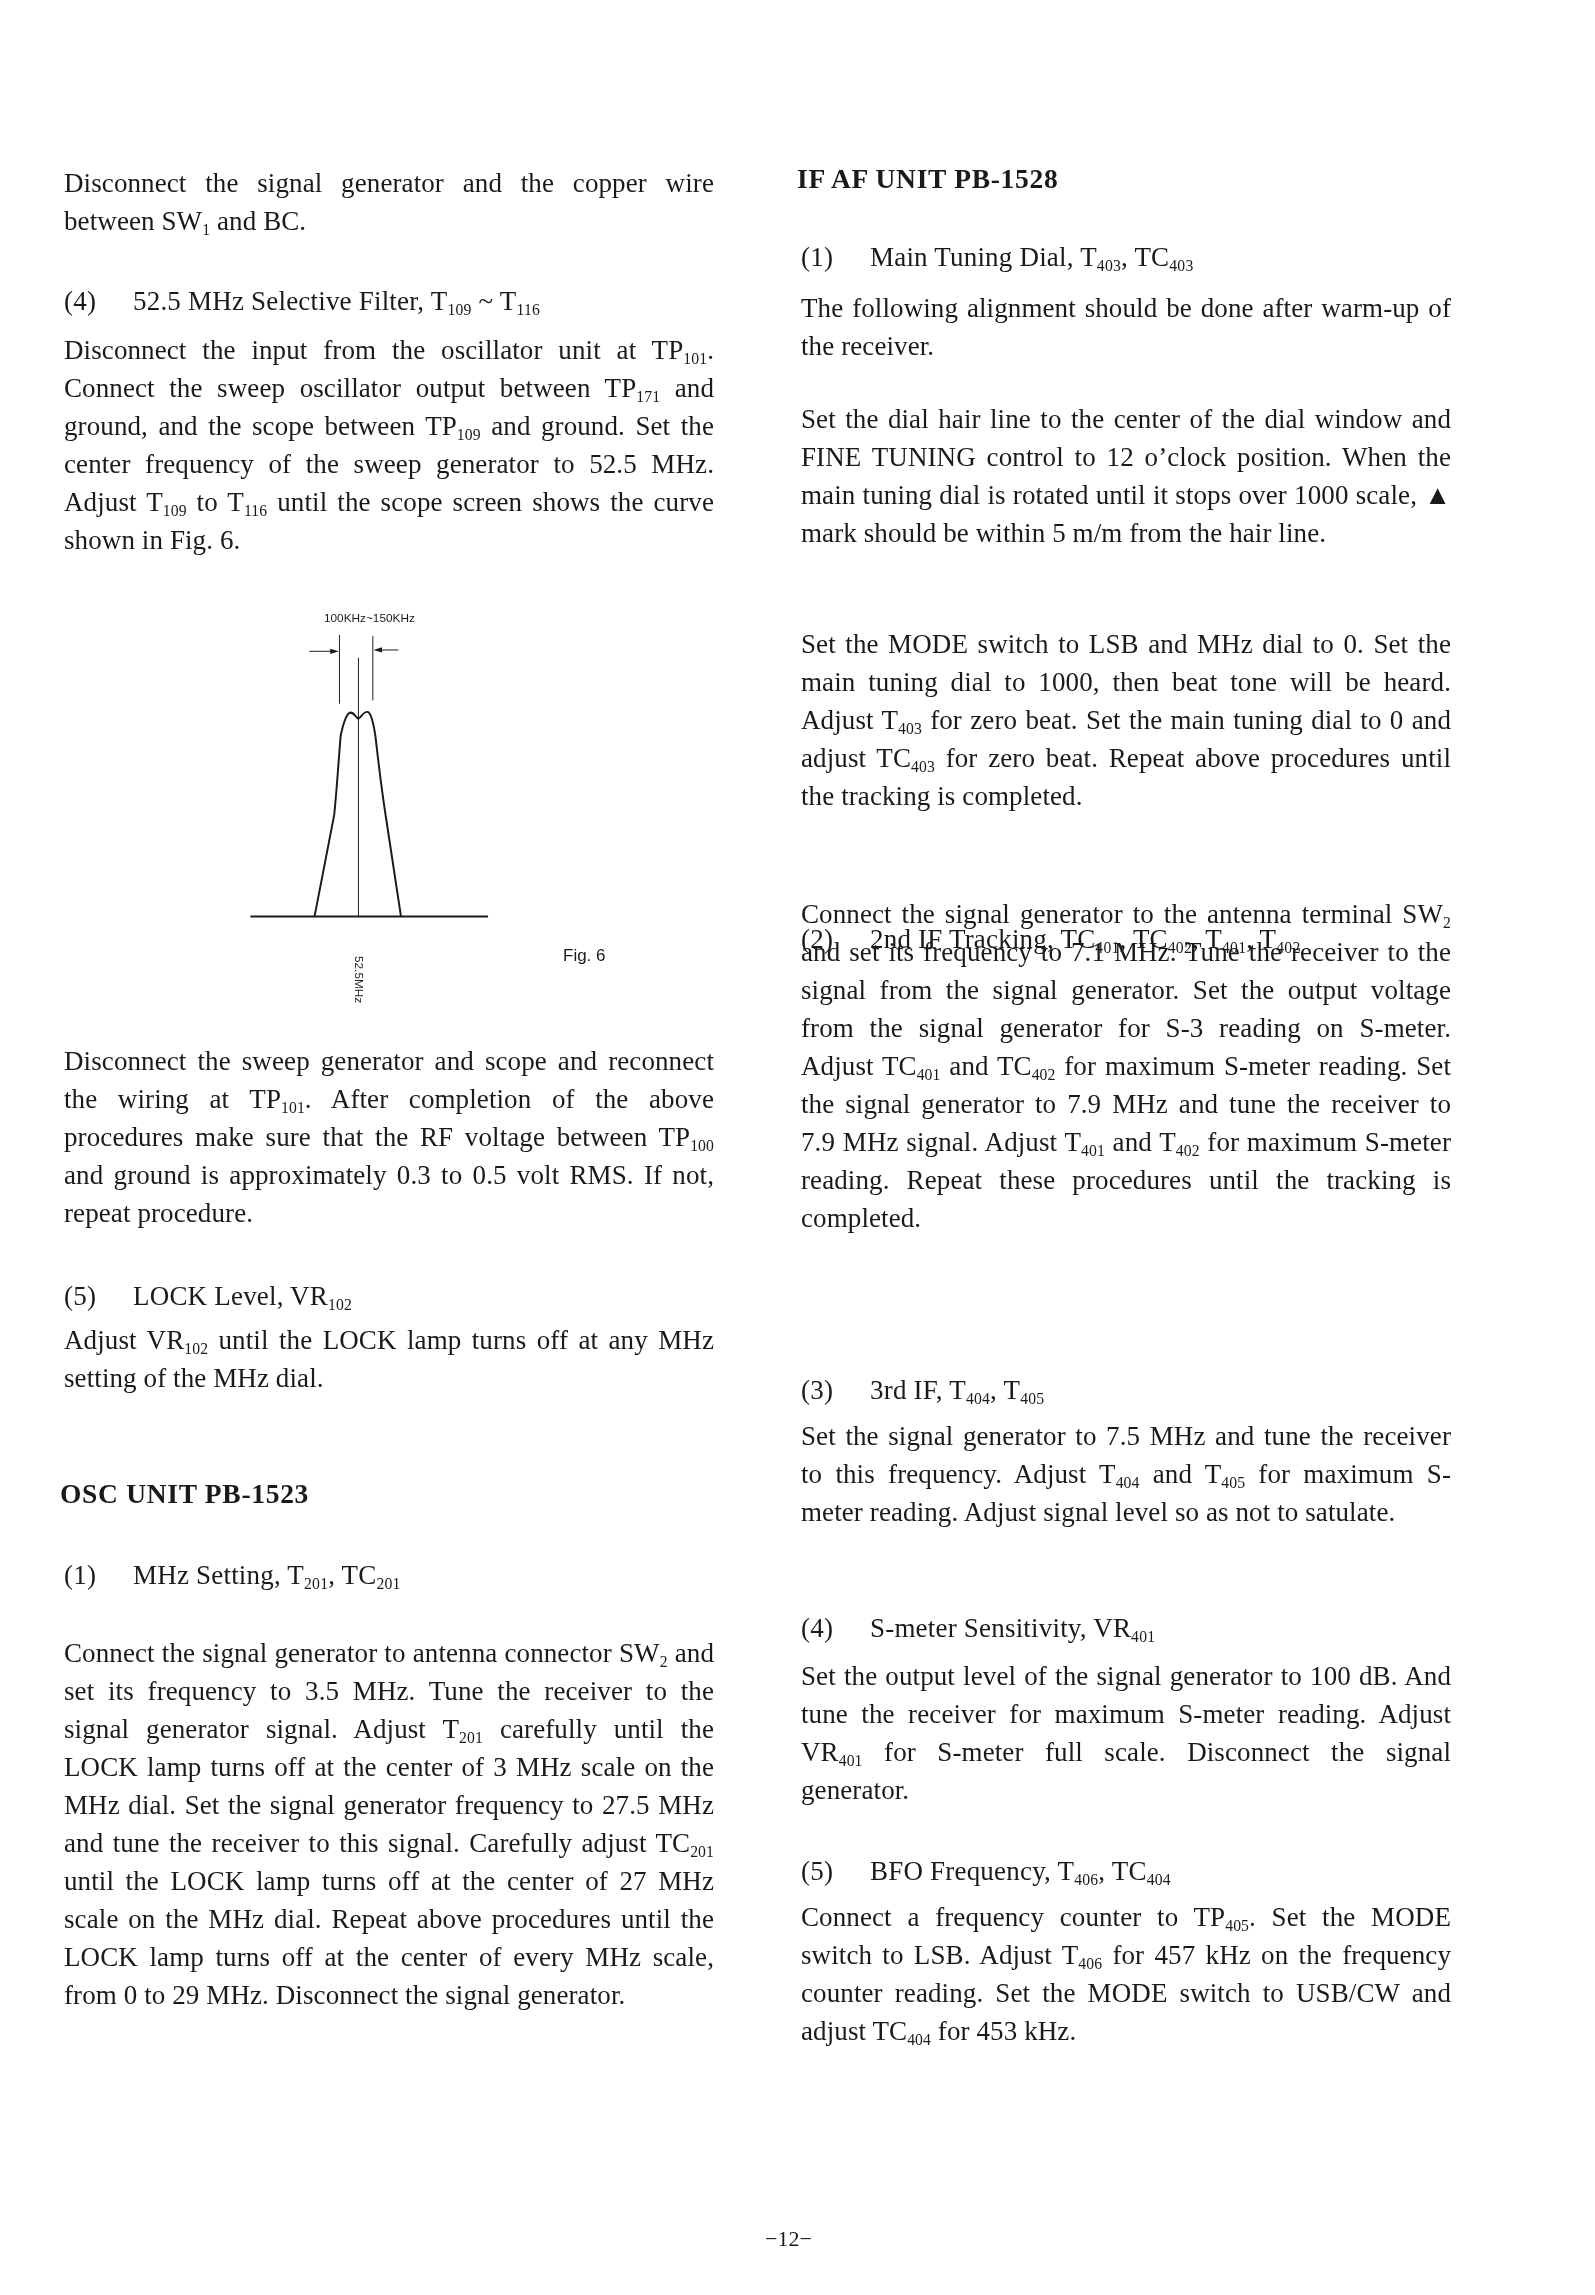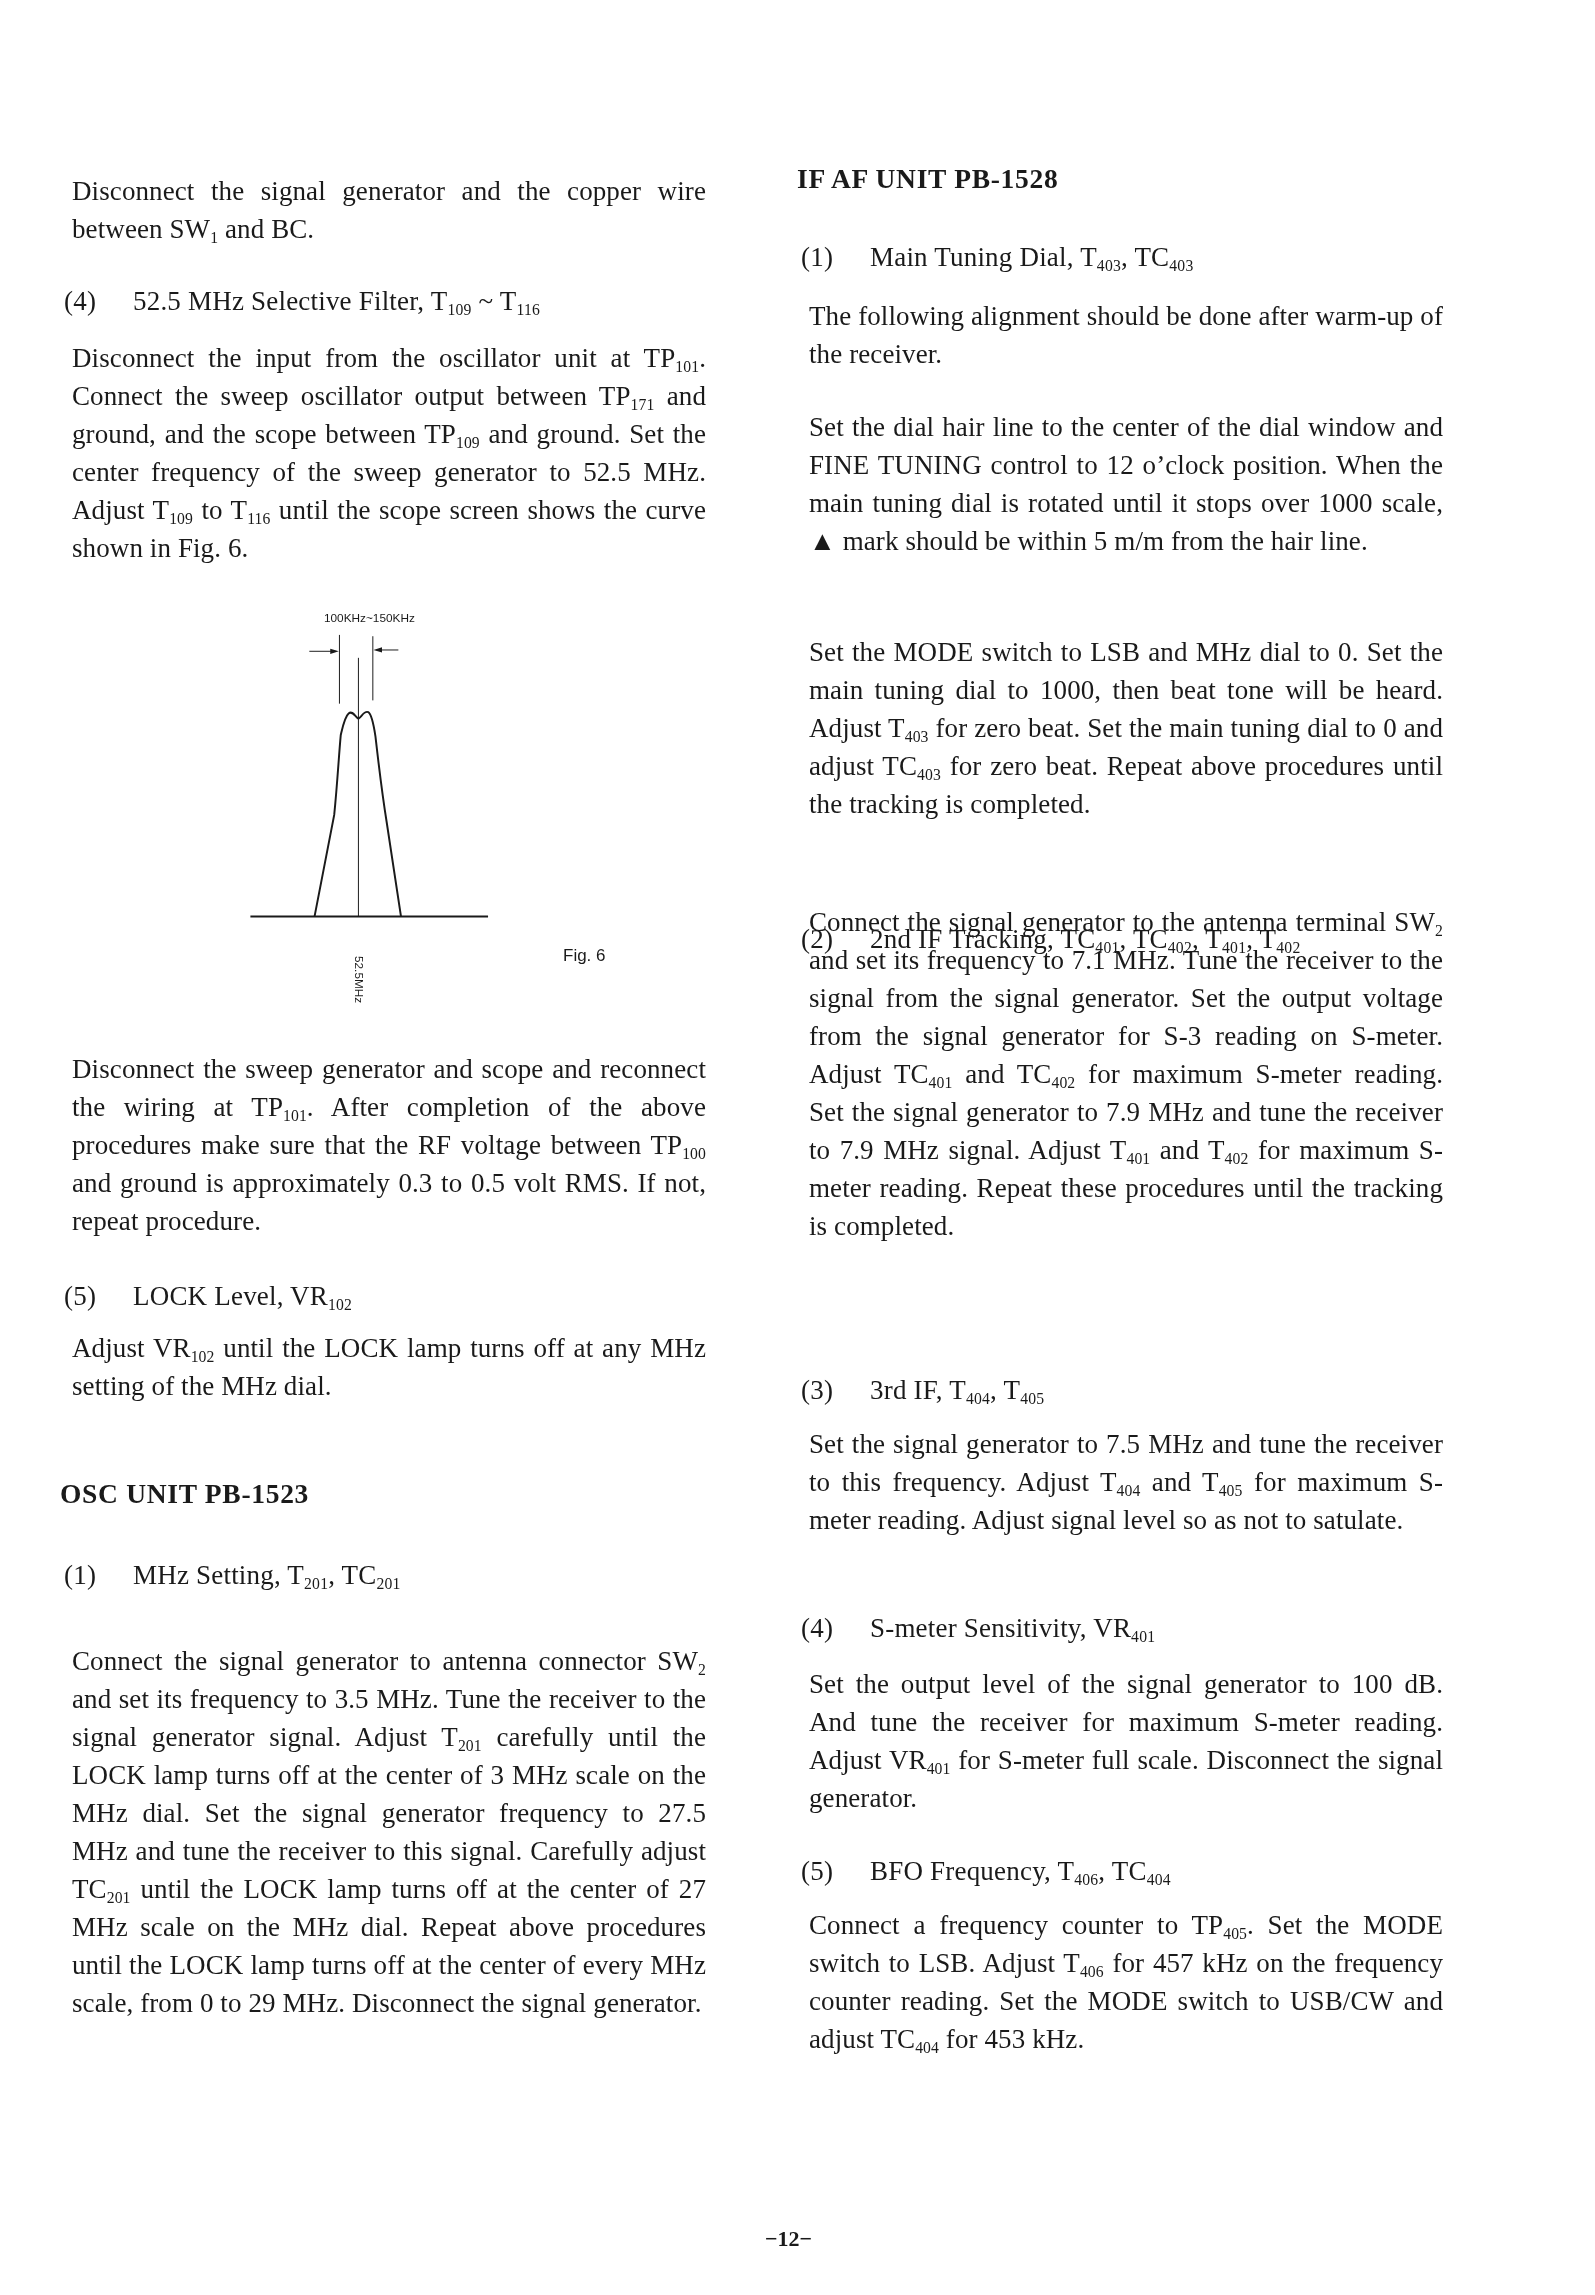--- a/index.html
+++ b/index.html
@@ -6,40 +6,39 @@
   body {
     width: 1596px; height: 2295px; position: relative; overflow: hidden;
     font-family: "Liberation Serif", "DejaVu Serif", serif;
     color: #1a1a1a;
   }
   .col { position: absolute; top: 0; width: 658px; }
   .col-left { left: 60px; }
   .col-right { left: 797px; }
   .block { position: absolute; left: 0; width: 658px; }
   p.text {
-    margin: 12px; font-size: 27px; line-height: 38px;
+    margin: 4px; font-size: 27px; line-height: 38px;
     text-align: justify; text-align-last: left;
     letter-spacing: 0.1px;
   }
   .head {
     margin: 4px; font-size: 27px; line-height: 38px; font-weight: normal;
     letter-spacing: 0.2px;
   }
   .head .num { display: inline-block; width: 69px; }
   .unit { margin: 0; font-size: 27.5px; line-height: 38px; letter-spacing: 0.7px; }
   sub { font-size: 15.7px; vertical-align: -5.2px; line-height: 0; }
   .fig { position: absolute; left: 236px; top: 625px; width: 419px; height: 393px; }
   .fig svg { width: 419px; height: 393px; overflow: visible; }
   .fig-label {
     position: absolute; font-family: "Liberation Sans", "DejaVu Sans", sans-serif;
   }
   .page-num {
     position: absolute; left: 765px; top: 2226px; font-size: 22px;
     font-family: "Liberation Serif", serif;
-    font-weight: bold;
   }
 </style>
 </head>
 <body>
 
 <div class="col col-left">
   <div class="block" style="top:160px">
     <p class="text">Disconnect the signal generator and the copper wire between SW<sub>1</sub> and BC.</p>
   </div>
 

